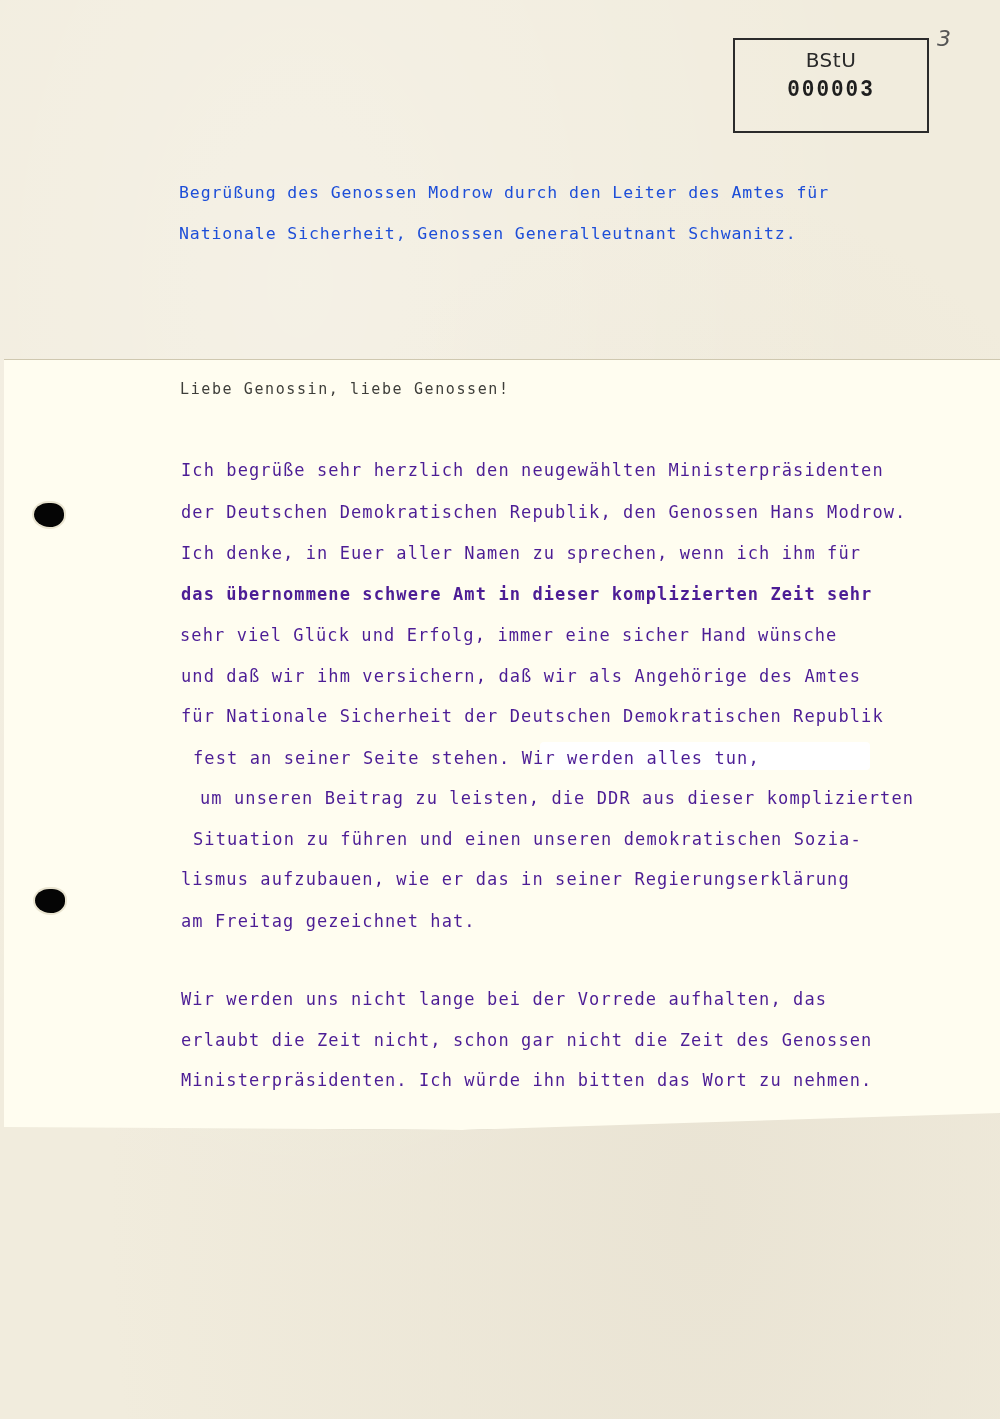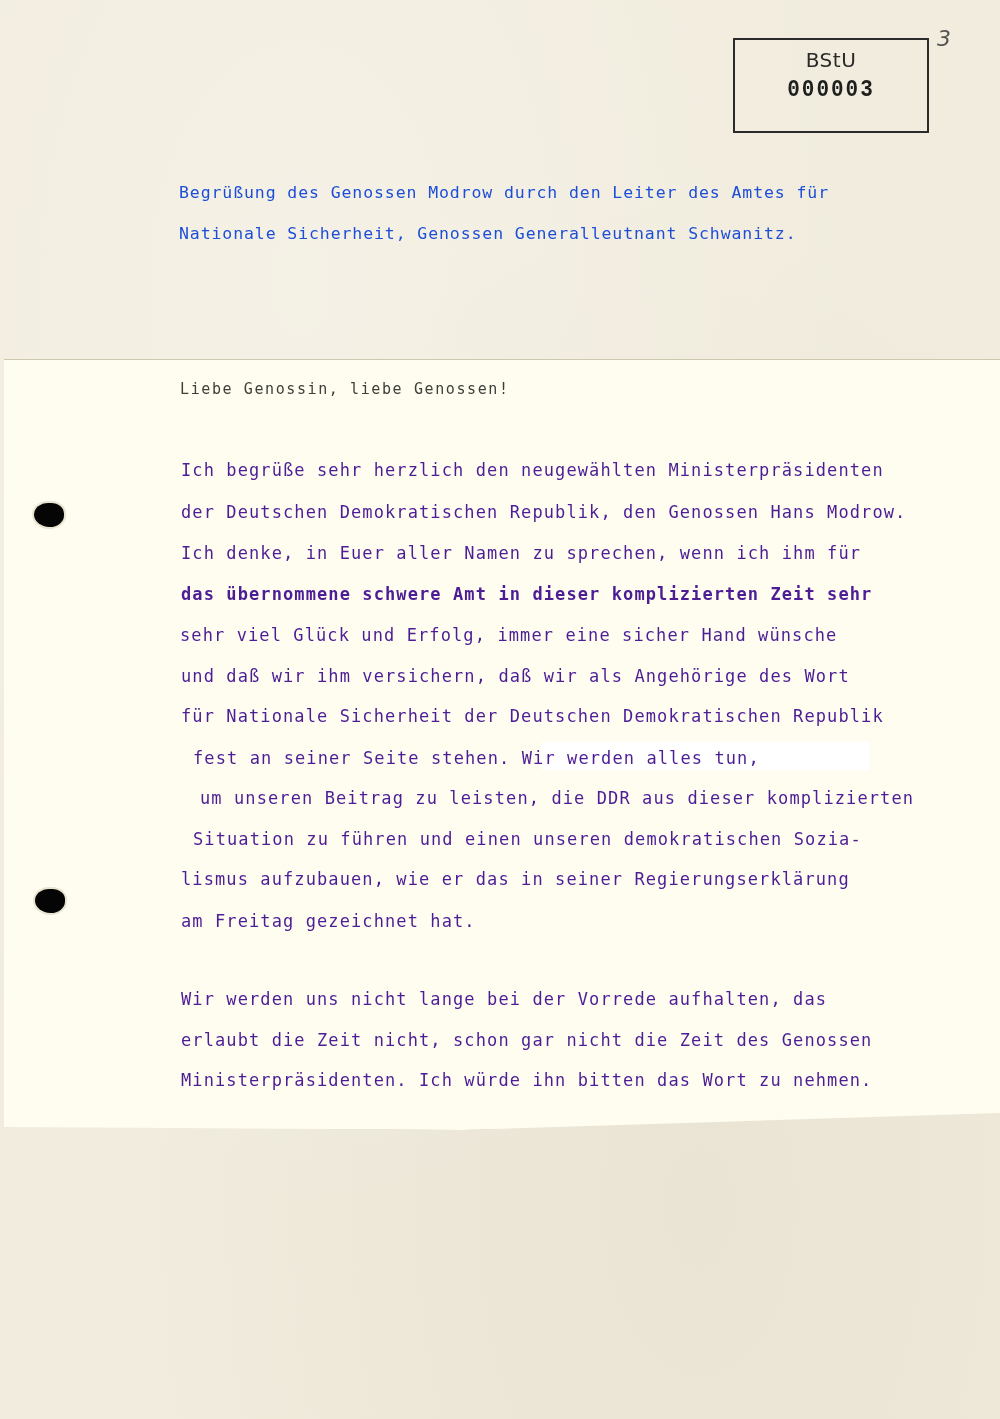--- a/index.html
+++ b/index.html
@@ -102,21 +102,21 @@
 
 <div class="whiteout"></div>
 
 <div class="salutation">Liebe Genossin, liebe Genossen!</div>
 
 <div class="body-line" style="left:181px; top:460px;">Ich begrüße sehr herzlich den neugewählten Ministerpräsidenten</div>
 <div class="body-line" style="left:181px; top:502px;">der Deutschen Demokratischen Republik, den Genossen Hans Modrow.</div>
 <div class="body-line" style="left:181px; top:543px;">Ich denke, in Euer aller Namen zu sprechen, wenn ich ihm für</div>
 <div class="body-line" style="left:181px; top:584px;font-weight:bold;">das übernommene schwere Amt in dieser komplizierten Zeit sehr</div>
 <div class="body-line" style="left:172px; top:625px;margin-left:8px;">sehr viel Glück und Erfolg, immer eine sicher Hand wünsche</div>
-<div class="body-line" style="left:181px; top:666px;">und daß wir ihm versichern, daß wir als Angehörige des Wort</div>
+<div class="body-line" style="left:181px; top:666px;">und daß wir ihm versichern, daß wir als Angehörige des Amtes</div>
 <div class="body-line" style="left:181px; top:706px;">für Nationale Sicherheit der Deutschen Demokratischen Republik</div>
 <div class="body-line" style="left:193px; top:748px;">fest an seiner Seite stehen. Wir werden alles tun,</div>
 <div class="body-line" style="left:181px; top:788px;margin-left:19px;">um unseren Beitrag zu leisten, die DDR aus dieser komplizierten</div>
 <div class="body-line" style="left:193px; top:829px;">Situation zu führen und einen unseren demokratischen Sozia-</div>
 <div class="body-line" style="left:181px; top:869px;">lismus aufzubauen, wie er das in seiner Regierungserklärung</div>
 <div class="body-line" style="left:181px; top:911px;">am Freitag gezeichnet hat.</div>
 
 <div class="body-line" style="left:181px; top:989px;">Wir werden uns nicht lange bei der Vorrede aufhalten, das</div>
 <div class="body-line" style="left:181px; top:1030px;">erlaubt die Zeit nicht, schon gar nicht die Zeit des Genossen</div>
 <div class="body-line" style="left:181px; top:1070px;">Ministerpräsidenten. Ich würde ihn bitten das Wort zu nehmen.</div>

